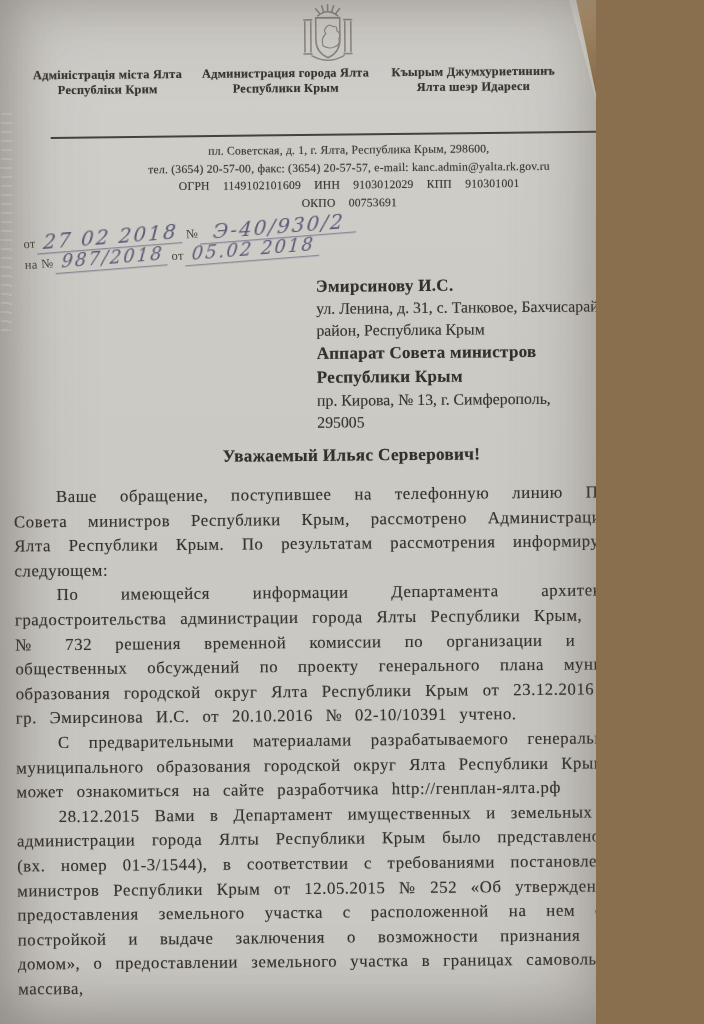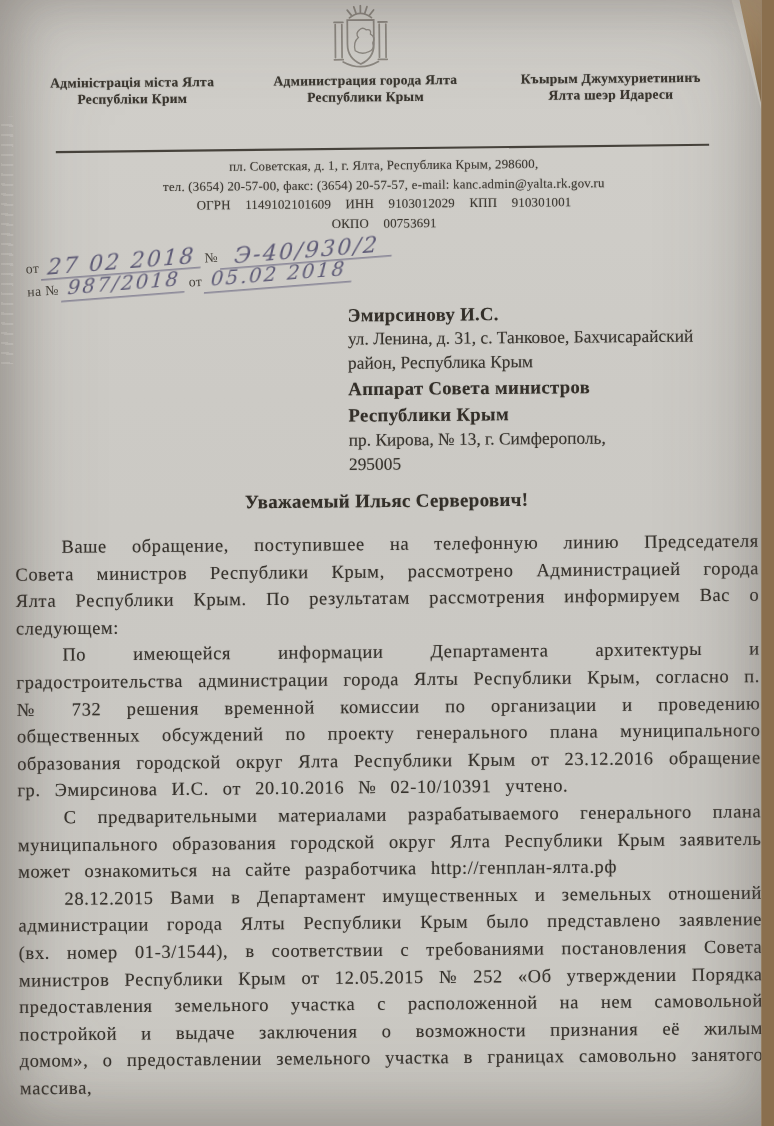--- a/index.html
+++ b/index.html
@@ -1,21 +1,21 @@
 <!DOCTYPE html>
 <html><head>
 <meta charset="utf-8">
 <style>
   html,body{margin:0;padding:0;}
   body{
     width:704px;height:1024px;overflow:hidden;
     background:#8a6f4e;
     font-family:"Liberation Serif","DejaVu Serif",serif;
   }
-  .photo{position:relative;width:692px;height:1024px;overflow:hidden;
+  .photo{position:relative;width:596px;height:1024px;overflow:hidden;
     background:linear-gradient(180deg,#d1cfca 0%,#cccac5 35%,#c9c7c2 70%,#cbc9c3 100%);}
   
   .edge-marks{position:absolute;left:1px;top:106px;width:11px;height:225px;
     background:repeating-linear-gradient(4deg,rgba(238,236,231,.6) 0 2px,rgba(238,236,231,0) 2px 9px);
     filter:blur(.7px);opacity:.85;}
   
   .paper-corner-light{position:absolute;top:0;right:0;width:30px;height:100px;
     clip-path:polygon(10% 0,100% 0,100% 100%);background:#e0ded7;}
   .wood-corner{position:absolute;top:0;right:0;width:26px;height:94px;
     clip-path:polygon(24% 0,100% 0,100% 100%);

